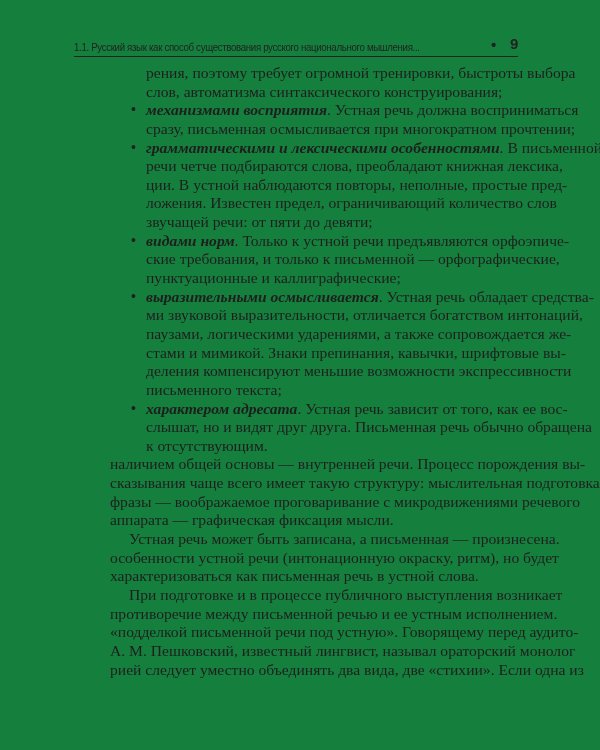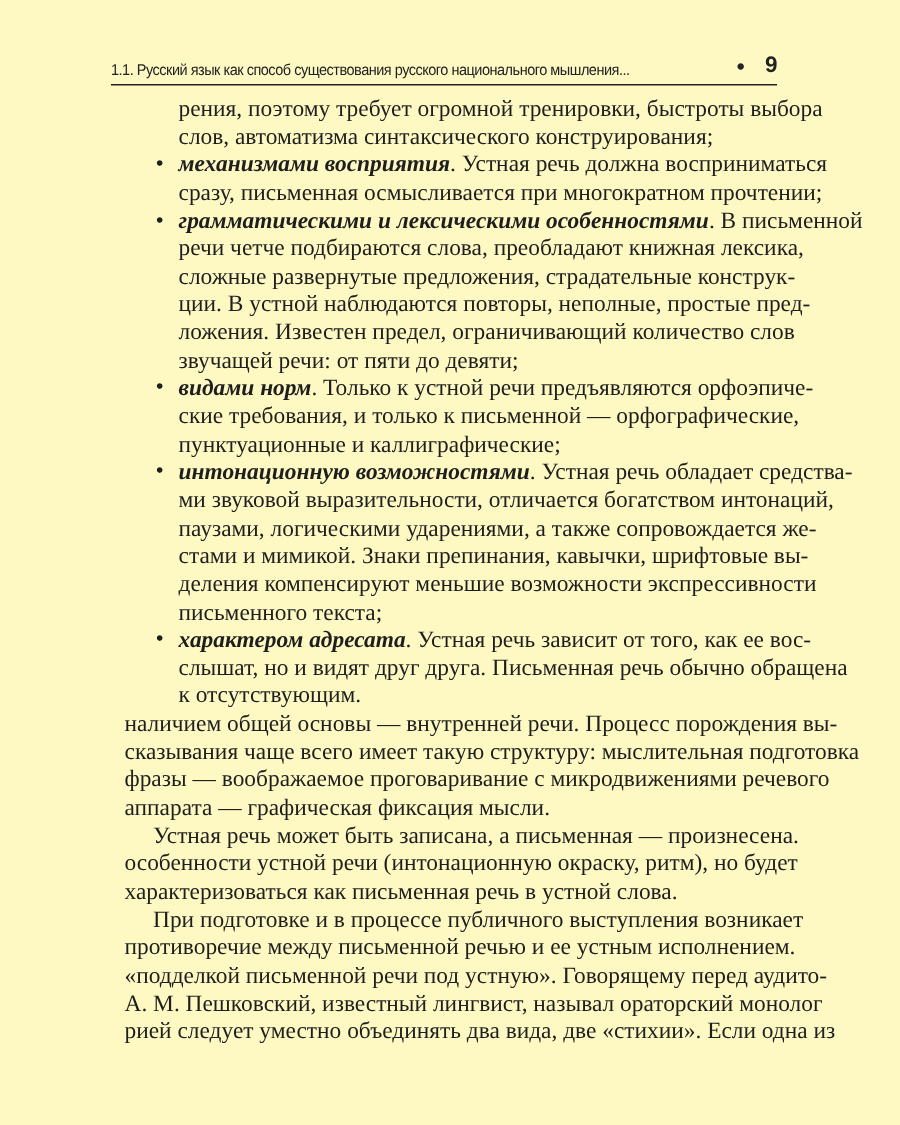--- a/index.html
+++ b/index.html
@@ -12,21 +12,21 @@
       height: 750px;
       position: relative;
       overflow: hidden;
       color: #1a1a1a;
     }
     .page {
       position: absolute;
       left: 0; top: 0;
       width: 600px;
       height: 750px;
-      background: #fef9c3;
+      background: #15803d;
     }
     .running-head {
       position: absolute;
       left: 74px;
       top: 40px;
       width: 444px;
       height: 16px;
       border-bottom: 1.6px solid #222;
       font-family: "Liberation Sans", sans-serif;
       font-size: 10.4px;
@@ -65,20 +65,21 @@
       font-size: 15.6px;
       line-height: 18.65px;
       color: #1e1e1e;
     }
     .line {
       display: block;
       white-space: nowrap;
       text-align: justify;
       text-align-last: justify;
       height: 18.65px;
+      margin-left: 27px;
     }
     .line.last {
       text-align-last: left;
     }
     .ind-list { padding-left: 36px; }
     .ind-para { padding-left: 19px; }
     .bullet-line { position: relative; padding-left: 36px; }
     .bullet-line .bullet {
       position: absolute;
       left: 21px;
@@ -105,30 +106,29 @@
   <div class="body-text">
 
     <span class="line ind-list">рения, поэтому требует огромной тренировки, быстроты выбора</span>
     <span class="line ind-list last">слов, автоматизма синтаксического конструирования;</span>
 
     <span class="line bullet-line"><span class="bullet">•</span><span class="bi">механизмами восприятия</span><span>. Устная речь должна восприниматься</span></span>
     <span class="line ind-list last">сразу, письменная осмысливается при многократном прочтении;</span>
 
     <span class="line bullet-line"><span class="bullet">•</span><span class="bi">грамматическими и лексическими особенностями</span><span>. В письменной</span></span>
     <span class="line ind-list">речи четче подбираются слова, преобладают книжная лексика,</span>
-    <span class="line ind-list">сложные развернутые предложения, страдательные конструк-</span>
     <span class="line ind-list">ции. В устной наблюдаются повторы, неполные, простые пред-</span>
     <span class="line ind-list">ложения. Известен предел, ограничивающий количество слов</span>
     <span class="line ind-list last">звучащей речи: от пяти до девяти;</span>
 
     <span class="line bullet-line"><span class="bullet">•</span><span class="bi">видами норм</span><span>. Только к устной речи предъявляются орфоэпиче-</span></span>
     <span class="line ind-list">ские требования, и только к письменной — орфографические,</span>
     <span class="line ind-list last">пунктуационные и каллиграфические;</span>
 
-    <span class="line bullet-line"><span class="bullet">•</span><span class="bi">интонационную возможностями</span><span>. Устная речь обладает средства-</span></span>
+    <span class="line bullet-line"><span class="bullet">•</span><span class="bi">выразительными осмысливается</span><span>. Устная речь обладает средства-</span></span>
     <span class="line ind-list">ми звуковой выразительности, отличается богатством интонаций,</span>
     <span class="line ind-list">паузами, логическими ударениями, а также сопровождается же-</span>
     <span class="line ind-list">стами и мимикой. Знаки препинания, кавычки, шрифтовые вы-</span>
     <span class="line ind-list">деления компенсируют меньшие возможности экспрессивности</span>
     <span class="line ind-list last">письменного текста;</span>
 
     <span class="line bullet-line"><span class="bullet">•</span><span class="bi">характером адресата</span><span>. Устная речь зависит от того, как ее вос-</span></span>
     <span class="line ind-list">слышат, но и видят друг друга. Письменная речь обычно обращена</span>
     <span class="line ind-list last">к отсутствующим.</span>
 

